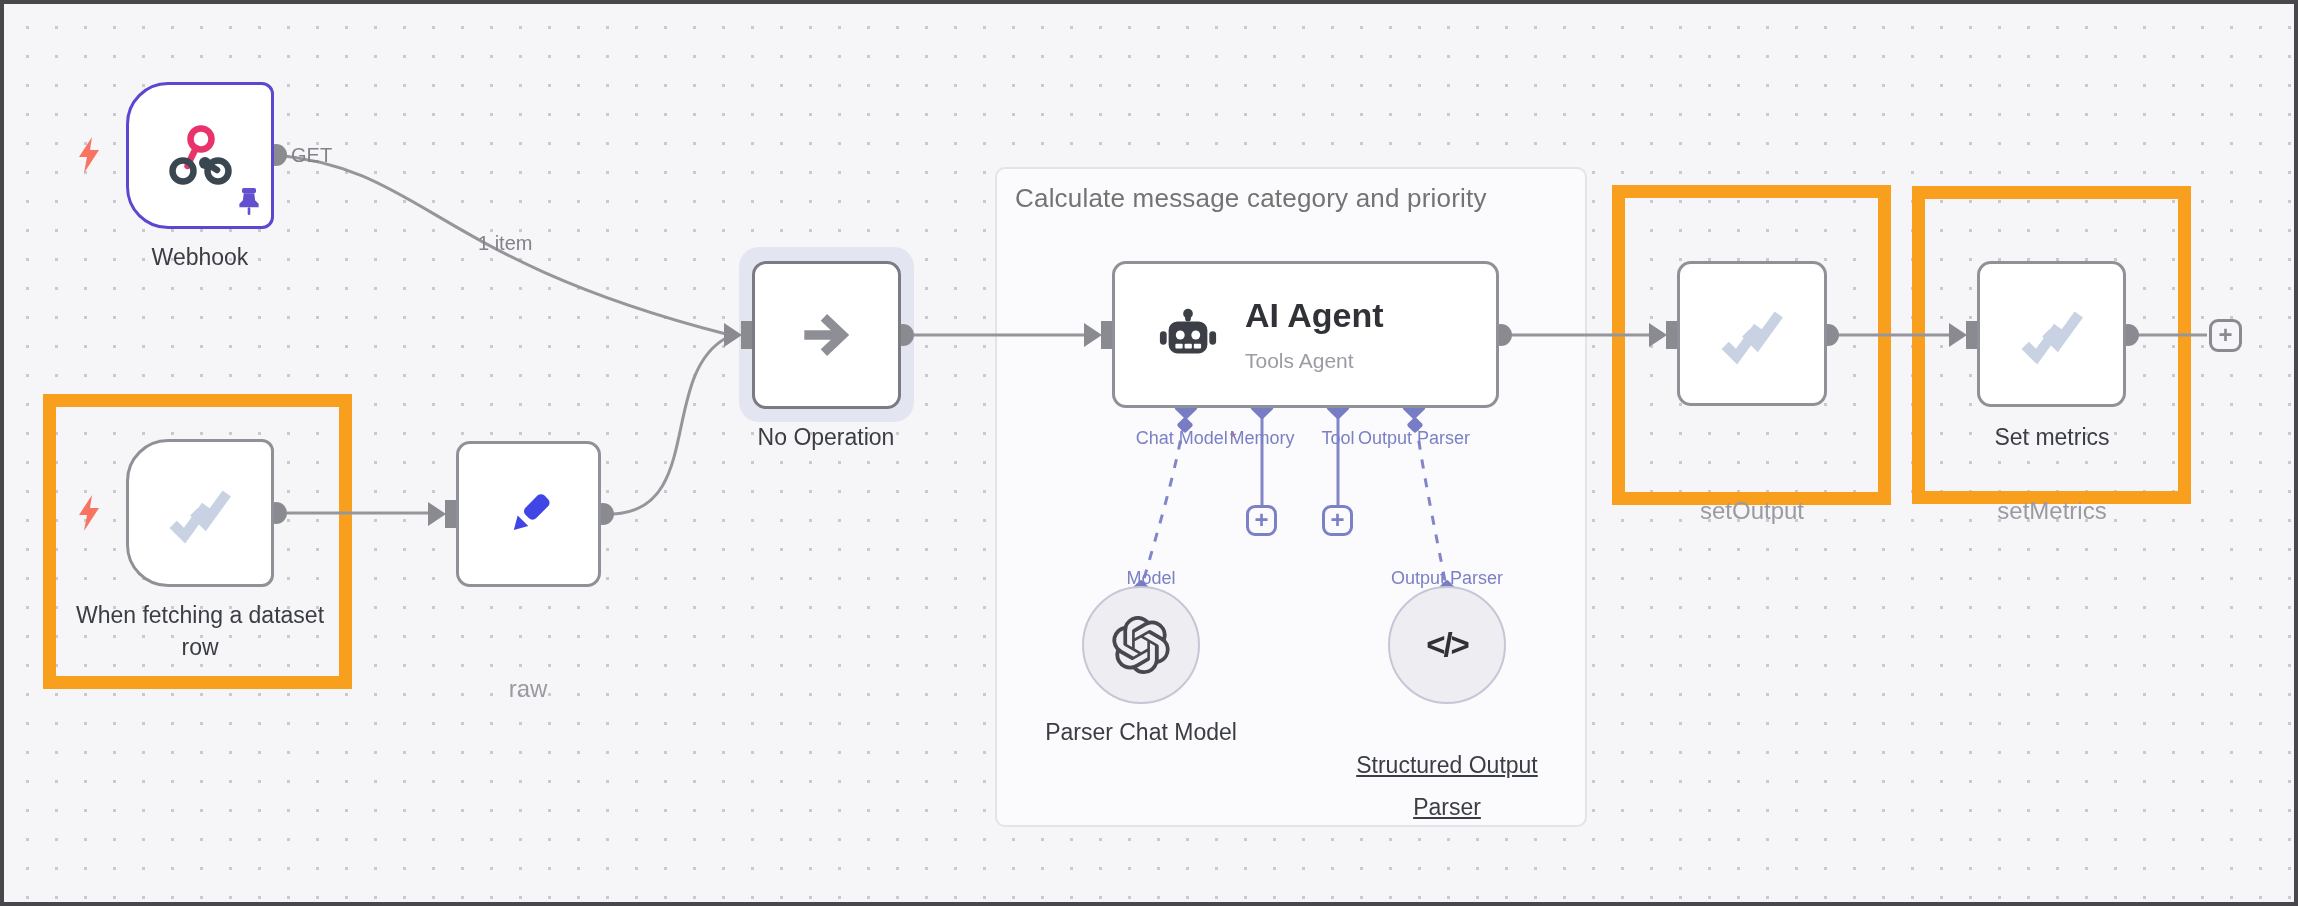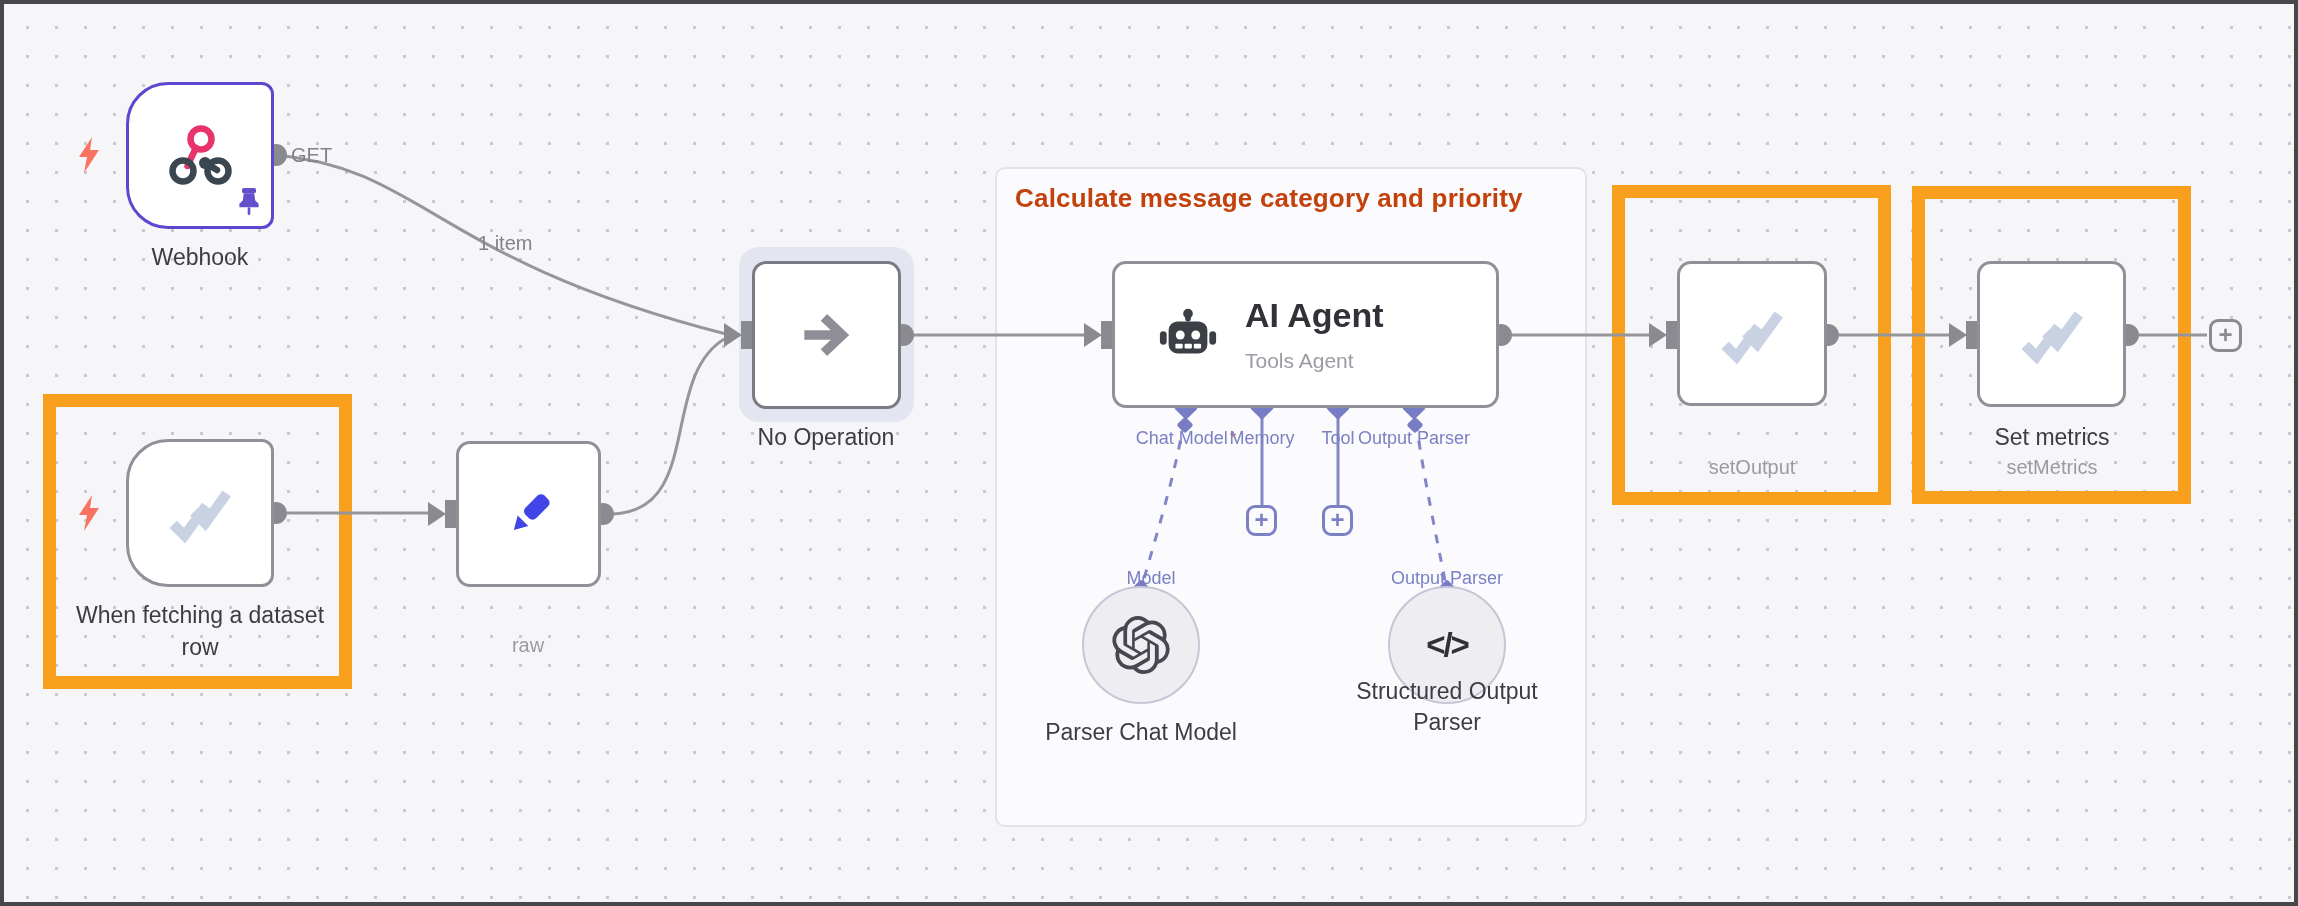--- a/index.html
+++ b/index.html
@@ -7,21 +7,21 @@
     position:relative;width:2298px;height:906px;box-sizing:border-box;
     border:4px solid #48484c;overflow:hidden;
     background-color:#f6f6f8;
     background-image:radial-gradient(circle,#c9c9cf 1.7px,transparent 1.8px);
     background-size:29px 29px;background-position:9px 9px;
     font-family:"Liberation Sans",sans-serif;
   }
   
   .group-box{position:absolute;left:991px;top:163px;width:592px;height:660px;
     background:#fbfbfd;border:2px solid #e3e3e8;border-radius:10px;box-sizing:border-box;z-index:1;}
-  .group-title{position:absolute;left:18px;top:14px;font-size:26px;font-weight:700;color:#c2410c;letter-spacing:.2px;}
+  .group-title{position:absolute;left:18px;top:14px;font-size:26px;font-weight:400;color:#737373;letter-spacing:.2px;}
   
   .hl{position:absolute;border:13px solid #f8a01e;box-sizing:border-box;z-index:2;background:transparent;}
   .hl.a{left:39px;top:390px;width:309px;height:295px;}
   .hl.b{left:1608px;top:181px;width:279px;height:320px;}
   .hl.c{left:1908px;top:182px;width:279px;height:318px;}
   
   .halo{position:absolute;left:735px;top:243px;width:175px;height:175px;border-radius:20px;background:#e3e6f1;z-index:3;}
   .node{position:absolute;background:#fff;border:3px solid #909098;border-radius:14px;
     box-sizing:border-box;display:flex;align-items:center;justify-content:center;z-index:4;}
   .node.trigger{border-radius:42px 12px 12px 42px;}
@@ -32,21 +32,21 @@
   .node.agent{left:1108px;top:257px;width:387px;height:147px;justify-content:flex-start;padding-left:42px;}
   .node.setout{left:1673px;top:257px;width:150px;height:145px;}
   .node.setmet{left:1973px;top:257px;width:149px;height:146px;}
   .circle-node{position:absolute;width:118px;height:118px;border-radius:50%;background:#ededf2;
     border:2.5px solid #c6c6d6;box-sizing:border-box;display:flex;align-items:center;justify-content:center;z-index:4;}
   .circle-node.openai{left:1078px;top:582px;}
   .circle-node.parser{left:1384px;top:582px;}
   .code-glyph{font-size:33px;font-weight:700;color:#2f3136;letter-spacing:-2px;}
   
   .nlabel{position:absolute;width:300px;text-align:center;font-size:23px;font-weight:500;color:#3b3d44;z-index:5;line-height:32px;}
-  .nsub{position:absolute;width:300px;text-align:center;font-size:20px;color:#9a9aa2;z-index:5;}
+  .nsub{position:absolute;width:300px;text-align:center;font-size:24px;color:#9a9aa2;z-index:5;margin-top:41px;}
   .elabel{position:absolute;font-size:20px;color:#82828a;z-index:5;}
   .plabel{position:absolute;transform:translateX(-50%);font-size:18px;color:#7b80c5;white-space:nowrap;z-index:6;}
   .plabel .req{color:#e25555;margin-left:2px;font-size:17px;}
   .agent-text{display:flex;flex-direction:column;margin-left:26px;}
   .agent-title{font-size:34px;font-weight:600;color:#303237;}
   .agent-sub{font-size:21px;color:#9b9ba3;margin-top:14px;}
   
   .bolt{position:absolute;z-index:5;}
   .pin{position:absolute;right:8px;bottom:10px;z-index:6;}
   .plusbtn{position:absolute;box-sizing:border-box;border-radius:9px;display:flex;align-items:center;justify-content:center;z-index:5;}
@@ -229,21 +229,21 @@
   <div class="circle-node openai">
     <svg width="58" height="58" viewBox="0 0 24 24">
       <path fill="#47474f" d="M22.2819 9.8211a5.9847 5.9847 0 0 0-.5157-4.9108 6.0462 6.0462 0 0 0-6.5098-2.9A6.0651 6.0651 0 0 0 4.9807 4.1818a5.9847 5.9847 0 0 0-3.9977 2.9 6.0462 6.0462 0 0 0 .7427 7.0966 5.98 5.98 0 0 0 .511 4.9107 6.051 6.051 0 0 0 6.5146 2.9001A5.9847 5.9847 0 0 0 13.2599 24a6.0557 6.0557 0 0 0 5.7718-4.2058 5.9894 5.9894 0 0 0 3.9977-2.9001 6.0557 6.0557 0 0 0-.7475-7.073zm-9.022 12.6081a4.4755 4.4755 0 0 1-2.8764-1.0408l.1419-.0804 4.7783-2.7582a.7948.7948 0 0 0 .3927-.6813v-6.7369l2.02 1.1686a.071.071 0 0 1 .038.0615v5.5826a4.504 4.504 0 0 1-4.4945 4.4849zm-9.6607-4.1254a4.4708 4.4708 0 0 1-.5346-3.0137l.142.0852 4.783 2.7582a.7712.7712 0 0 0 .7806 0l5.8428-3.3685v2.3324a.0804.0804 0 0 1-.0332.0615L9.74 19.9502a4.4992 4.4992 0 0 1-6.1408-1.6464zM2.3408 7.8956a4.485 4.485 0 0 1 2.3655-1.9728V11.6a.7664.7664 0 0 0 .3879.6765l5.8144 3.3543-2.0201 1.1685a.0757.0757 0 0 1-.071 0l-4.8303-2.7865A4.504 4.504 0 0 1 2.3408 7.8956zm16.5963 3.8558L13.1038 8.364 15.1192 7.2a.0757.0757 0 0 1 .071 0l4.8303 2.7913a4.4944 4.4944 0 0 1-.6765 8.1042v-5.6772a.79.79 0 0 0-.407-.667zm2.0107-3.0231l-.142-.0852-4.7735-2.7818a.7759.7759 0 0 0-.7854 0L9.409 9.2297V6.8974a.0662.0662 0 0 1 .0284-.0615l4.8303-2.7866a4.4992 4.4992 0 0 1 6.6802 4.66zM8.3065 12.863l-2.02-1.1638a.0804.0804 0 0 1-.038-.0567V6.0742a4.4992 4.4992 0 0 1 7.3757-3.4537l-.142.0805L8.704 5.459a.7948.7948 0 0 0-.3927.6813zm1.0976-2.3654l2.602-1.4998 2.6069 1.4998v2.9994l-2.5974 1.4997-2.6067-1.4997z"></path>
     </svg>
   </div>
   <div class="nlabel" style="left:987px;top:712px;">Parser Chat Model</div>
 
   <div class="circle-node parser">
     <span class="code-glyph">&lt;/&gt;</span>
   </div>
-  <div class="nlabel" style="left:1333px;top:672px;width:220px;line-height:31px;">Structured Output Parser</div>
+  <div class="nlabel" style="left:1333px;top:740px;width:220px;line-height:42px;text-decoration:underline;">Structured Output Parser</div>
 
   <div class="node setout">
     <svg width="66" height="66" viewBox="0 0 64 64">
       <g stroke="#c9d2e3" stroke-width="10" fill="none">
         <path d="M26 31 L37 42 L58 13"></path>
         <path d="M6 43 L17 54 L38 25"></path>
       </g>
     </svg>
   </div>
   <div class="nsub" style="left:1598px;top:452px;">setOutput</div>

